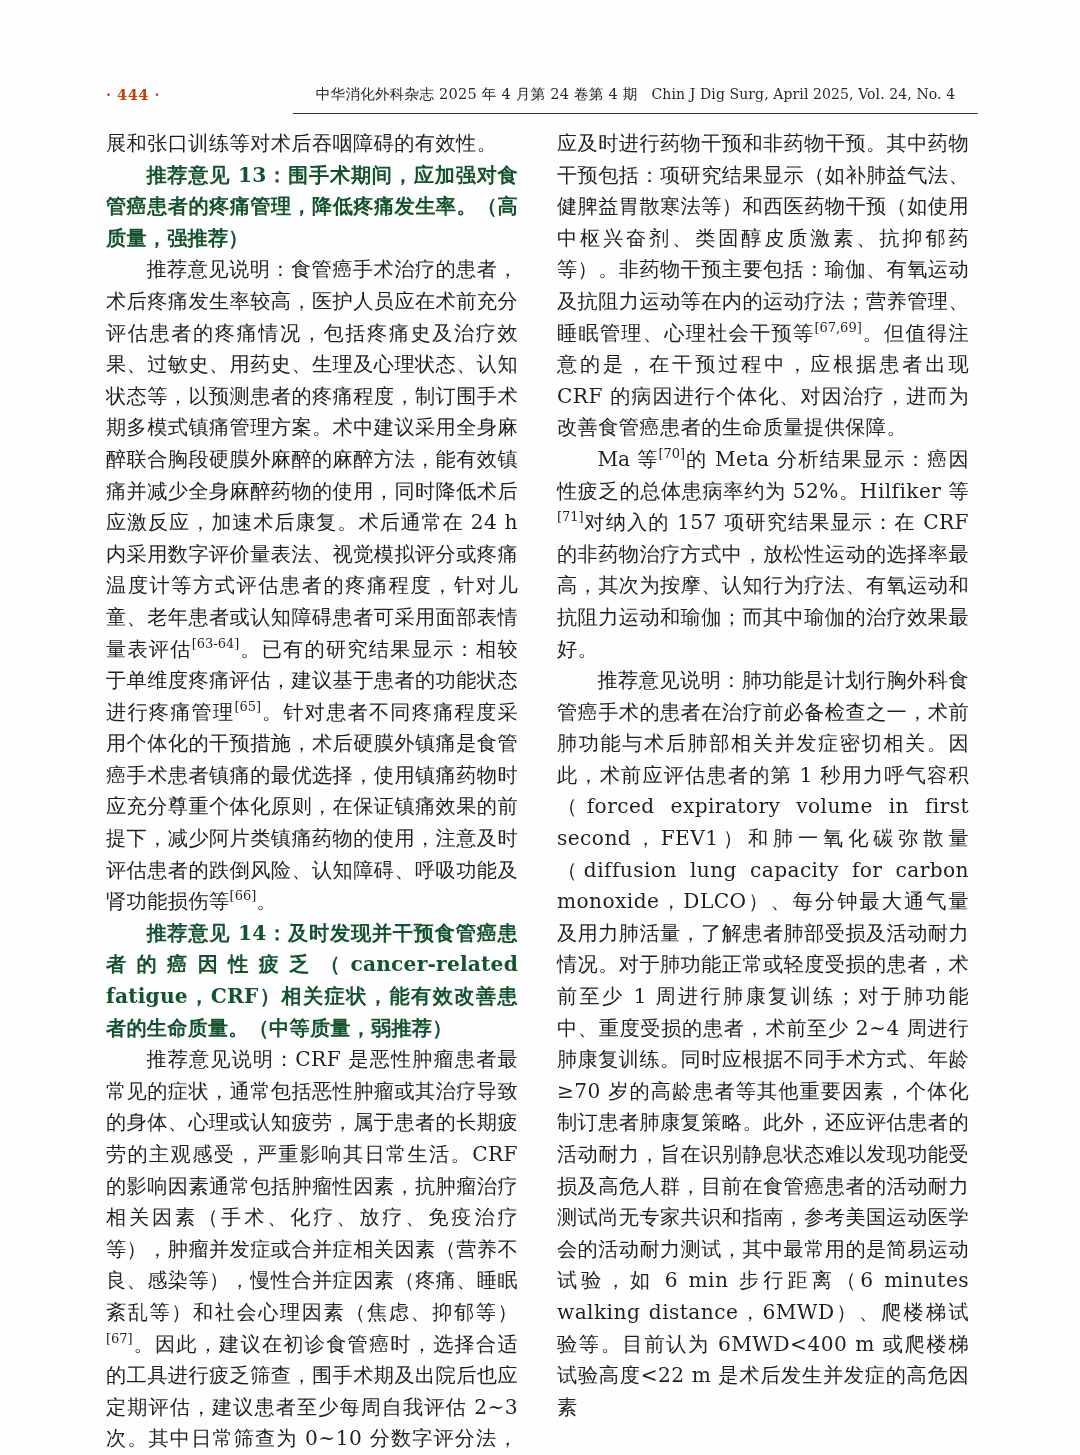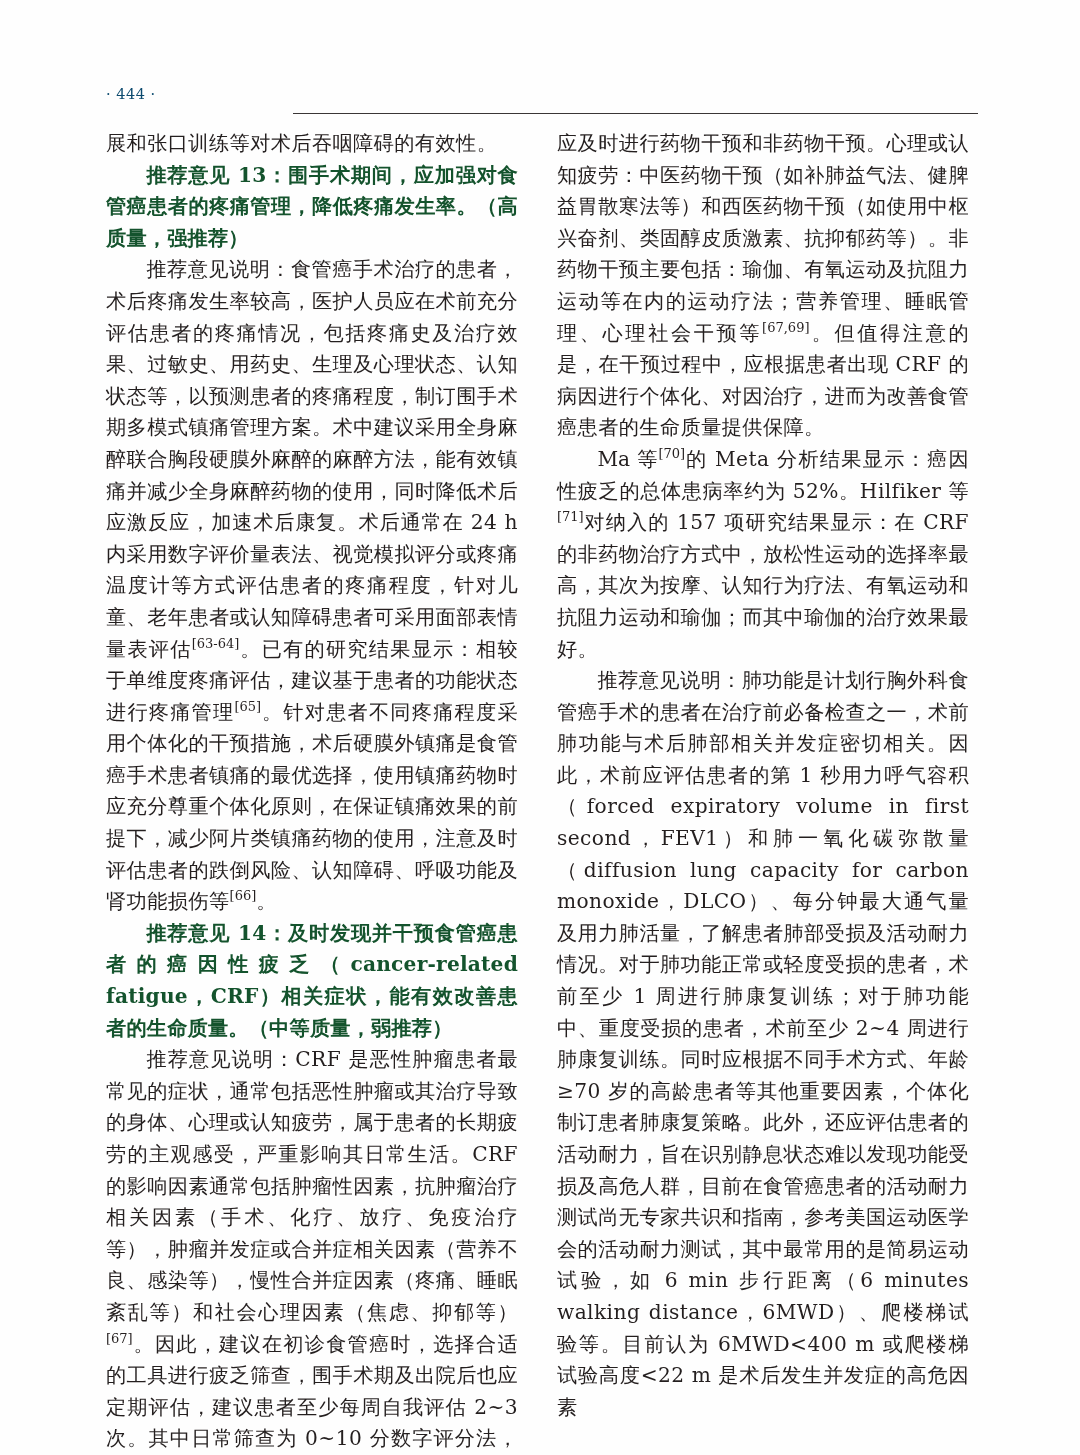--- a/index.html
+++ b/index.html
@@ -32,22 +32,23 @@
     width: 872px;
     height: 30px;
   }
   .folio {
     position: absolute;
     left: 0;
     top: 2px;
     font-family: "DejaVu Serif", "Liberation Serif", serif;
     font-size: 14.5px;
     letter-spacing: 0.5px;
-    color: #0c4a6e;
+    color: #c2410c;
     white-space: nowrap;
+    font-weight: bold;
   }
   .head-meta {
     position: absolute;
     left: 187px;
     top: 0px;
     width: 685px;
     text-align: center;
     font-size: 14.6px;
     color: #2b2727;
     white-space: nowrap;
@@ -116,20 +117,23 @@
     letter-spacing: 0;
   }
 </style>
 </head>
 <body>
 
 <div class="page">
 
   <div class="running-head">
     <div class="folio">·  444  ·</div>
+    <div class="head-meta">
+      <span class="cn">中华消化外科杂志 2025 年 4 月第 24 卷第 4 期</span><span class="en">Chin J Dig Surg, April 2025, Vol. 24, No. 4</span>
+    </div>
   </div>
   <div class="head-rule"></div>
 
   <div class="columns">
 
     <div class="col col-left">
 
       <p class="para">展和张口训练等对术后吞咽障碍的有效性。</p>
 
       <p class="para indent rec">推荐意见 13：围手术期间，应加强对食管癌患者的疼痛管理，降低疼痛发生率。（高质量，强推荐）</p>
@@ -137,21 +141,21 @@
       <p class="para indent"><span>推荐意见说明：食管癌手术治疗的患者，术后疼痛发生率较高，医护人员应在术前充分评估患者的疼痛情况，包括疼痛史及治疗效果、过敏史、用药史、生理及心理状态、认知状态等，以预测患者的疼痛程度，制订围手术期多模式镇痛管理方案。术中建议采用全身麻醉联合胸段硬膜外麻醉的麻醉方法，能有效镇痛并减少全身麻醉药物的使用，同时降低术后应激反应，加速术后康复。术后通常在 24 h 内采用数字评价量表法、视觉模拟评分或疼痛温度计等方式评估患者的疼痛程度，针对儿童、老年患者或认知障碍患者可采用面部表情量表评估</span><span class="sup latin">[63-64]</span><span>。已有的研究结果显示：相较于单维度疼痛评估，建议基于患者的功能状态进行疼痛管理</span><span class="sup latin">[65]</span><span>。针对患者不同疼痛程度采用个体化的干预措施，术后硬膜外镇痛是食管癌手术患者镇痛的最优选择，使用镇痛药物时应充分尊重个体化原则，在保证镇痛效果的前提下，减少阿片类镇痛药物的使用，注意及时评估患者的跌倒风险、认知障碍、呼吸功能及肾功能损伤等</span><span class="sup latin">[66]</span><span>。</span></p>
 
       <p class="para indent rec">推荐意见 14：及时发现并干预食管癌患者的癌因性疲乏（cancer-related fatigue，CRF）相关症状，能有效改善患者的生命质量。（中等质量，弱推荐）</p>
 
       <p class="para indent"><span>推荐意见说明：CRF 是恶性肿瘤患者最常见的症状，通常包括恶性肿瘤或其治疗导致的身体、心理或认知疲劳，属于患者的长期疲劳的主观感受，严重影响其日常生活。CRF 的影响因素通常包括肿瘤性因素，抗肿瘤治疗相关因素（手术、化疗、放疗、免疫治疗等），肿瘤并发症或合并症相关因素（营养不良、感染等），慢性合并症因素（疼痛、睡眠紊乱等）和社会心理因素（焦虑、抑郁等）</span><span class="sup latin">[67]</span><span>。因此，建议在初诊食管癌时，选择合适的工具进行疲乏筛查，围手术期及出院后也应定期评估，建议患者至少每周自我评估 2~3 次。其中日常筛查为 0~10 分数字评分法，深度筛查工具包括癌症治疗性疲乏功能评估量表（functional assessment of cancer therapy-fatigue，FACT-F）、欧洲癌症治疗研究组织生命质量问卷（European organization for research and treatment of cancer，EORTC QLQ-C30）疲乏量表等</span></p>
 
     </div>
 
     <div class="col col-right">
 
-      <p class="para"><span>应及时进行药物干预和非药物干预。心理或认知疲劳：中医药物干预（如补肺益气法、健脾益胃散寒法等）和西医药物干预（如使用中枢兴奋剂、类固醇皮质激素、抗抑郁药等）。非药物干预主要包括：瑜伽、有氧运动及抗阻力运动等在内的运动疗法；营养管理、睡眠管理、心理社会干预等</span><span class="sup latin">[67,69]</span><span>。但值得注意的是，在干预过程中，应根据患者出现 CRF 的病因进行个体化、对因治疗，进而为改善食管癌患者的生命质量提供保障。</span></p>
+      <p class="para"><span>应及时进行药物干预和非药物干预。其中药物干预包括：项研究结果显示（如补肺益气法、健脾益胃散寒法等）和西医药物干预（如使用中枢兴奋剂、类固醇皮质激素、抗抑郁药等）。非药物干预主要包括：瑜伽、有氧运动及抗阻力运动等在内的运动疗法；营养管理、睡眠管理、心理社会干预等</span><span class="sup latin">[67,69]</span><span>。但值得注意的是，在干预过程中，应根据患者出现 CRF 的病因进行个体化、对因治疗，进而为改善食管癌患者的生命质量提供保障。</span></p>
 
       <p class="para indent"><span class="latin">Ma 等</span><span class="sup latin">[70]</span><span>的 Meta 分析结果显示：癌因性疲乏的总体患病率约为 52%。Hilfiker 等</span><span class="sup latin">[71]</span><span>对纳入的 157 项研究结果显示：在 CRF 的非药物治疗方式中，放松性运动的选择率最高，其次为按摩、认知行为疗法、有氧运动和抗阻力运动和瑜伽；而其中瑜伽的治疗效果最好。</span></p>
 
 
       <p class="para indent"><span>推荐意见说明：肺功能是计划行胸外科食管癌手术的患者在治疗前必备检查之一，术前肺功能与术后肺部相关并发症密切相关。因此，术前应评估患者的第 1 秒用力呼气容积（forced expiratory volume in first second，FEV1）和肺一氧化碳弥散量（diffusion lung capacity for carbon monoxide，DLCO）、每分钟最大通气量及用力肺活量，了解患者肺部受损及活动耐力情况。对于肺功能正常或轻度受损的患者，术前至少 1 周进行肺康复训练；对于肺功能中、重度受损的患者，术前至少 2~4 周进行肺康复训练。同时应根据不同手术方式、年龄≥70 岁的高龄患者等其他重要因素，个体化制订患者肺康复策略。此外，还应评估患者的活动耐力，旨在识别静息状态难以发现功能受损及高危人群，目前在食管癌患者的活动耐力测试尚无专家共识和指南，参考美国运动医学会的活动耐力测试，其中最常用的是简易运动试验，如 6 min 步行距离（6 minutes walking distance，6MWD）、爬楼梯试验等。目前认为 6MWD&lt;400 m 或爬楼梯试验高度&lt;22 m 是术后发生并发症的高危因素</span></p>
 
     </div>
   </div>
 </div>
 

